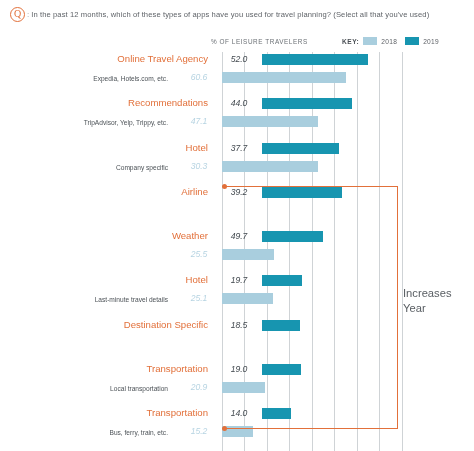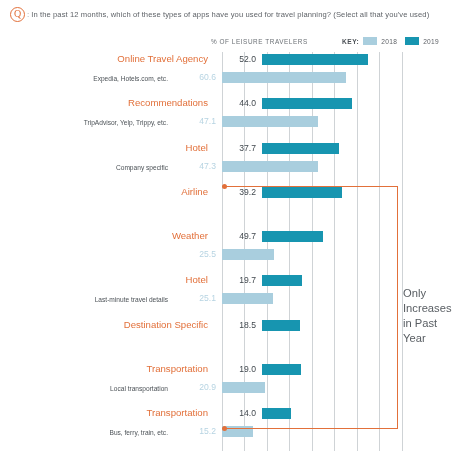--- a/index.html
+++ b/index.html
@@ -157,24 +157,25 @@
     font-size: 6.6px;
     color: #4c5257;
     line-height: 11px;
     top: 1px;
     white-space: nowrap;
   }
   .val {
     position: absolute;
     left: 182px;
     width: 34px;
-    text-align: right;
+    text-align: center;
     font-size: 8.6px;
     line-height: 11px;
     top: 0px;
+    font-style: italic;
   }
   .val.v2019 { color: #41484e; }
   .val.v2018 { color: #b7d4e2; }
 
   .bar {
     position: absolute;
     left: 222px;
     height: 11px;
     top: 0;
   }
@@ -275,21 +276,21 @@
         </div>
       </div>
       <div class="group">
         <div class="series s2019">
           <div class="cat-label">Hotel</div>
           <div class="val v2019">37.7</div>
           <div class="bar b2019" style="width: 76.908px; background: rgb(23, 149, 176);"></div>
         </div>
         <div class="series s2018">
           <div class="sub-label">Company specific</div>
-          <div class="val v2018">47.3</div>
+          <div class="val v2018">30.3</div>
           <div class="bar b2018" style="width: 96.492px; background: rgb(169, 206, 222);"></div>
         </div>
       </div>
       <div class="group">
         <div class="series s2019">
           <div class="cat-label">Airline</div>
           <div class="val v2019">39.2</div>
           <div class="bar b2019" style="width: 79.968px; background: rgb(23, 149, 176);"></div>
         </div>
       </div>
@@ -352,18 +353,16 @@
     </div>
 </div>
 
 <div class="annot">
   <div class="annot-line-h" style="left:224px; top:134px; width:174px;"></div>
   <div class="annot-line-v" style="left:397px; top:134px; height:242px;"></div>
   <div class="annot-line-h" style="left:224px; top:376px; width:174px;"></div>
   <div class="annot-dot" style="left:222px; top:132px;"></div>
   <div class="annot-dot" style="left:222px; top:374px;"></div>
   <div class="annot-text">
-    <div>Only</div>
     <div>Increases</div>
-    <div>in Past</div>
     <div>Year</div>
   </div>
 </div>
 
 </body></html>

